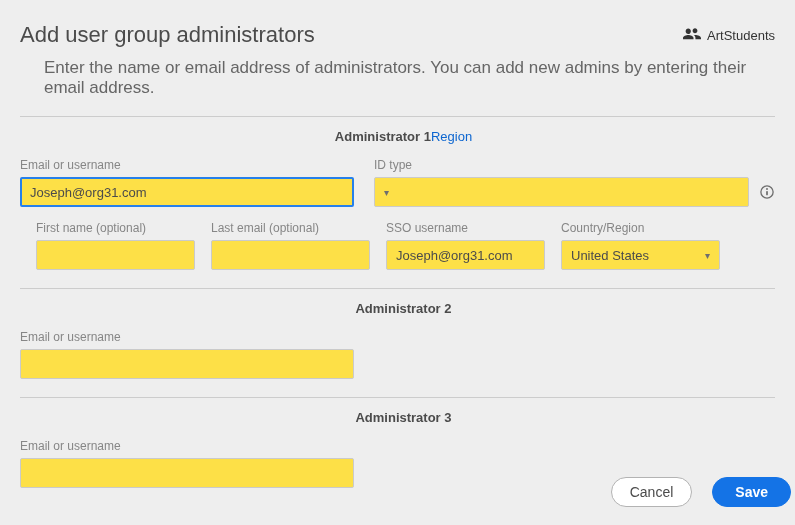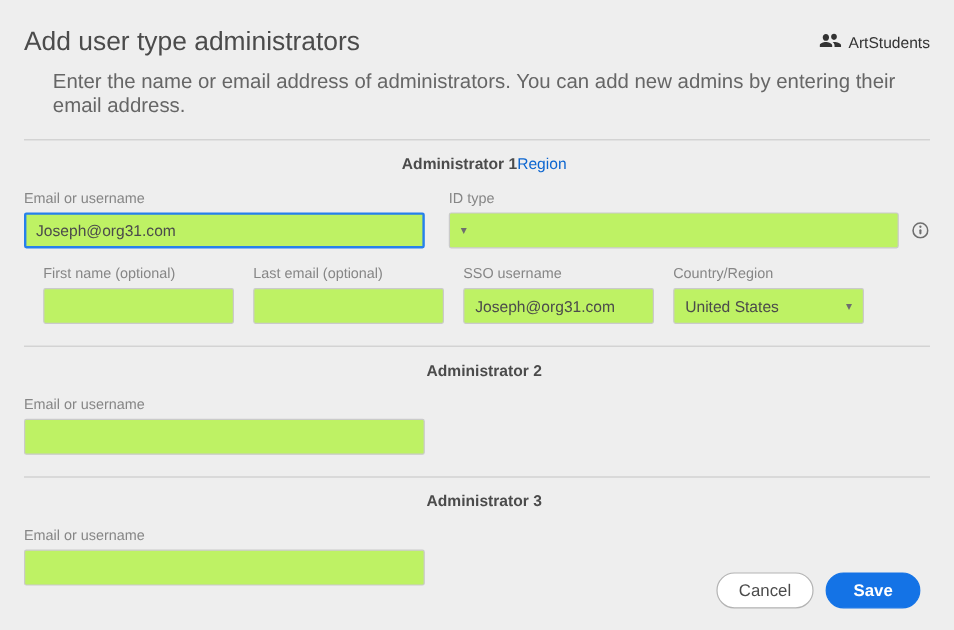--- a/index.html
+++ b/index.html
@@ -81,21 +81,21 @@
     align-items: flex-end;
   }
   .col-fn { width: 159px; margin-left: 16px; }
   .col-ln { width: 159px; }
   .col-sso { width: 159px; }
   .col-country { width: 159px; }
   input[type="text"], .select-box {
     width: 100%;
     height: 30px;
     border: 1px solid #cacaca;
-    background: #bef264;
+    background: #fde047;
     padding: 0 9px;
     font-size: 13px;
     color: #4b4b4b;
     border-radius: 2px;
   }
   input.focused {
     border: 2px solid #2680eb;
     padding: 0 8px;
   }
   .select-box {
@@ -111,23 +111,23 @@
   .info-icon {
     width: 16px; height: 16px;
     display:inline-flex; align-items:center; justify-content:center;
     color:#6e6e6e;
     cursor: default;
   }
   .info-icon svg { width:14px; height:14px; fill:#6e6e6e; }
   .footer {
     position: absolute;
     bottom: 18px;
-    right: 28px;
-    display: flex;
-    gap: 10px;
+    right: 4px;
+    display: flex;
+    gap: 20px;
   }
   .btn {
     height: 30px;
     padding: 0 18px;
     border-radius: 15px;
     font-size: 14px;
     cursor: pointer;
   }
   .btn-cancel {
     background: #fff;
@@ -139,21 +139,21 @@
     border: 1px solid #1473e6;
     color: #fff;
     font-weight: 600;
     padding: 0 22px;
   }
 </style>
 </head>
 <body>
 
 <div class="header-row">
-  <div class="title">Add user type administrators</div>
+  <div class="title">Add user group administrators</div>
   <div class="group-tag">
     <span>
       <svg viewBox="0 0 24 16">
           <path d="M7 8c2 0 3.5-1.7 3.5-3.8S9 0.5 7 0.5 3.5 2.2 3.5 4.2 5 8 7 8zm9-1c1.8 0 3.2-1.5 3.2-3.4S17.8.3 16 .3s-3.2 1.4-3.2 3.3S14.2 7 16 7zM7 9.2C4.3 9.2 0 10.6 0 13.3V15h14v-1.7C14 10.6 9.7 9.2 7 9.2zm9 0c-.5 0-1 0-1.6.1 1.3.9 2.2 2.1 2.2 4V15H24v-1.7c0-2.6-4.3-4.1-8-4.1z"></path>
         </svg>
     </span>
     <span>ArtStudents</span>
   </div>
 </div>
 

